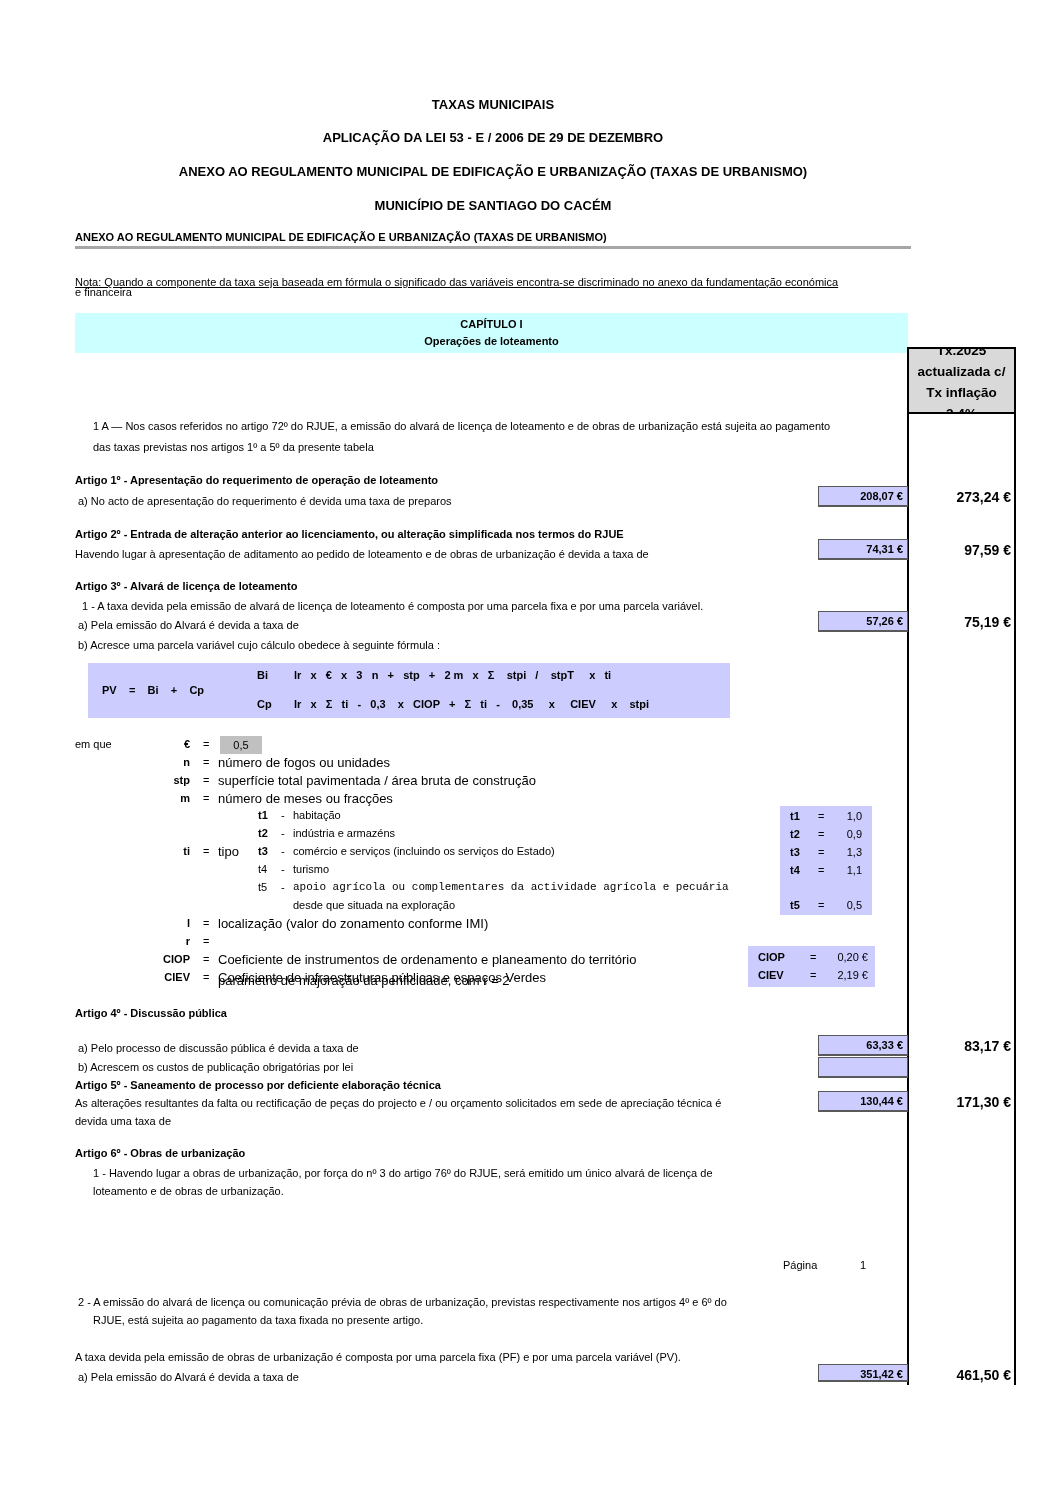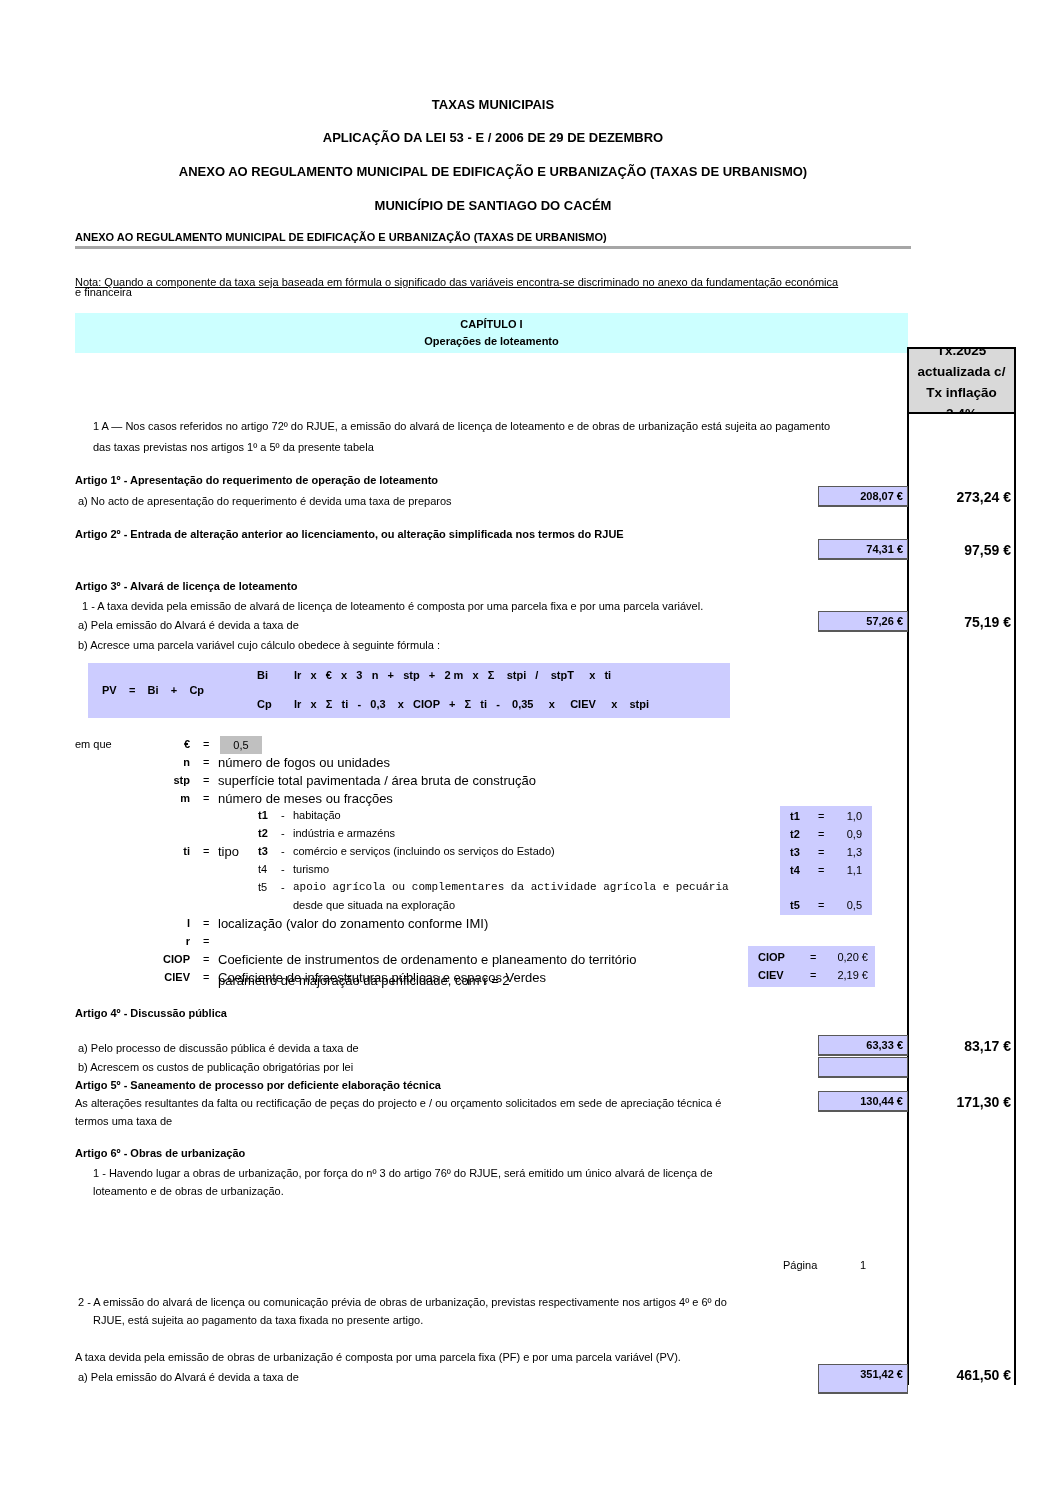--- a/index.html
+++ b/index.html
@@ -84,20 +84,21 @@
 
   <div class="abs t" style="left:93px;top:419px;">1 A — Nos casos referidos no artigo 72º do RJUE, a emissão do alvará de licença de loteamento e de obras de urbanização está sujeita ao pagamento</div>
   <div class="abs t" style="left:93px;top:440px;">das taxas previstas nos artigos 1º a 5º da presente tabela</div>
 
   <div class="abs t b" style="left:75px;top:473px;">Artigo 1º  - Apresentação do requerimento de operação de loteamento</div>
   <div class="abs t" style="left:78px;top:494px;">a)  No acto de apresentação do requerimento é devida uma taxa de preparos</div>
   <div class="val-box" style="top:486px;">208,07 €</div>
   <div class="big-val" style="top:489px;">273,24 €</div>
 
   <div class="abs t b" style="left:75px;top:527px;">Artigo 2º  - Entrada de alteração anterior ao licenciamento, ou alteração simplificada nos termos do RJUE</div>
+  <div class="abs t" style="left:75px;top:547px;">Havendo lugar à apresentação de aditamento ao pedido de loteamento  e de obras de urbanização é devida a taxa de</div>
   <div class="val-box" style="top:539px;">74,31 €</div>
   <div class="big-val" style="top:542px;">97,59 €</div>
 
   <div class="abs t b" style="left:75px;top:579px;">Artigo 3º  - Alvará de licença de loteamento</div>
   <div class="abs t" style="left:82px;top:599px;">1   -   A taxa devida pela emissão de alvará de licença de loteamento é composta por uma parcela fixa e por uma parcela variável.</div>
   <div class="abs t" style="left:78px;top:618px;">a)  Pela emissão do Alvará  é devida a taxa de</div>
   <div class="val-box" style="top:611px;">57,26 €</div>
   <div class="big-val" style="top:614px;">75,19 €</div>
   <div class="abs t" style="left:78px;top:638px;">b)  Acresce uma parcela variável cujo cálculo obedece à seguinte fórmula :</div>
 
@@ -203,30 +204,30 @@
   <div class="abs t" style="left:78px;top:1041px;">a)  Pelo processo de discussão pública  é devida a taxa de</div>
   <div class="val-box" style="top:1035px;">63,33 €</div>
   <div class="big-val" style="top:1038px;">83,17 €</div>
   <div class="val-box" style="top:1057px;"></div>
   <div class="abs t" style="left:78px;top:1060px;">b)  Acrescem os custos de publicação obrigatórias por lei</div>
 
   <div class="abs t b" style="left:75px;top:1078px;">Artigo 5º  -  Saneamento de processo por deficiente elaboração técnica</div>
   <div class="abs t" style="left:75px;top:1096px;">As alterações resultantes da falta ou rectificação  de peças do projecto e / ou orçamento solicitados em sede de apreciação técnica é</div>
   <div class="val-box" style="top:1091px;">130,44 €</div>
   <div class="big-val" style="top:1094px;">171,30 €</div>
-  <div class="abs t" style="left:75px;top:1114px;">termos uma taxa de</div>
+  <div class="abs t" style="left:75px;top:1114px;">devida uma taxa de</div>
 
   <div class="abs t b" style="left:75px;top:1146px;">Artigo 6º  - Obras de urbanização</div>
   <div class="abs t" style="left:93px;top:1166px;">1 - Havendo lugar a obras de urbanização, por força do nº 3 do artigo 76º do RJUE, será  emitido um único alvará de licença de</div>
   <div class="abs t" style="left:93px;top:1184px;">loteamento e de obras de urbanização.</div>
 
   <div class="abs t" style="left:783px;top:1258px;">Página</div>
   <div class="abs t" style="left:860px;top:1258px;">1</div>
 
   <div class="abs t" style="left:78px;top:1295px;">2 - A emissão do alvará de licença ou comunicação prévia de obras de urbanização, previstas respectivamente nos artigos 4º e 6º do</div>
   <div class="abs t" style="left:93px;top:1313px;">RJUE, está sujeita ao pagamento da taxa fixada no presente artigo.</div>
   <div class="abs t" style="left:75px;top:1350px;">A taxa devida pela emissão de  obras de urbanização é composta por uma parcela fixa (PF) e por uma parcela variável (PV).</div>
   <div class="abs t" style="left:78px;top:1370px;">a)  Pela emissão do Alvará  é devida a taxa de</div>
-  <div class="val-box" style="top:1364px;height:30px;">351,42 €</div>
+  <div class="val-box" style="top:1364px;height:18px;">351,42 €</div>
   <div class="big-val" style="top:1367px;">461,50 €</div>
 
 
 </div>
 
 </body></html>

